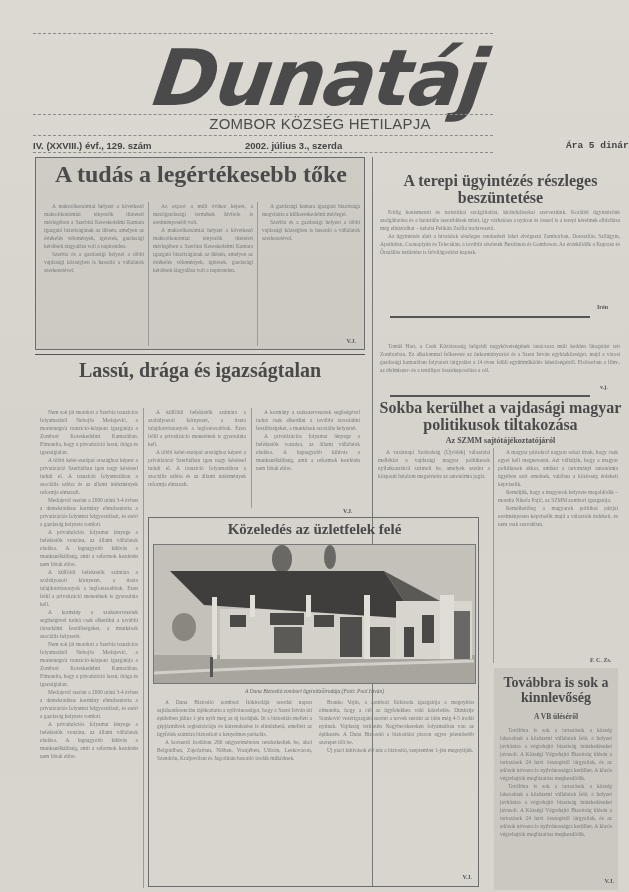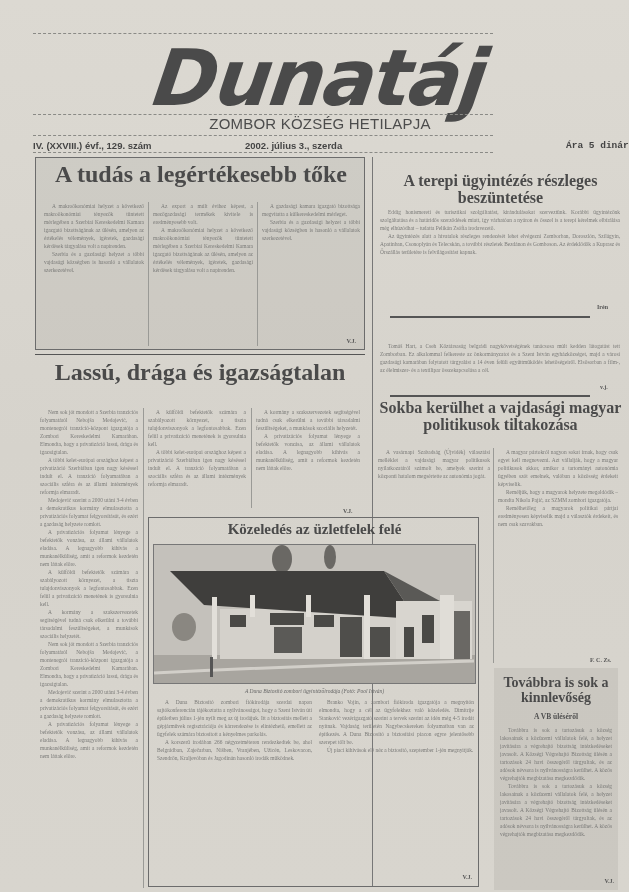--- a/index.html
+++ b/index.html
@@ -87,21 +87,21 @@
     </div>
     <div class="col-rule" style="left:221px; top:44px; height:144px;"></div>
     <div class="col" style="left:226px; top:44px; width:98px; height:135px;">
       <p>A gazdasági kamara igazgató bizottsága megvitatta a külkereskedelmi mérleget.</p>
       <p>Szerbia és a gazdasági helyzet a többi vajdasági községben is hasonló a vállalatok szerkezetével.</p>
     </div>
     <div class="sig" style="right:8px; top:180px;">V.J.</div>
   </div>
 
   <div class="hr-thick" style="left:35px; top:354px; width:330px; height:1px;"></div>
-  <div class="headline" style="left:35px; top:360px; width:330px; font-size:24px;">Lassú, drága és igazságtalan</div>
+  <div class="headline" style="left:35px; top:360px; width:330px; font-size:20px;">Lassú, drága és igazságtalan</div>
   <div class="col" style="left:40px; top:408px; width:98px; height:480px;">
     <p>Nem sok jót mondott a Szerbia tranzíciós folyamatáról Nebojša Medojević, a montenegrói tranzíció-központ igazgatója a Zombori Kereskedelmi Kamarában. Elmondta, hogy a privatizáció lassú, drága és igazságtalan.</p>
     <p>A többi kelet-európai országhoz képest a privatizáció Szerbiában igen nagy késéssel indult el. A tranzíció folyamatában a szociális szféra és az állami intézmények reformja elmaradt.</p>
     <p>Medojević szerint a 2000 utáni 3-4 évben a demokratikus kormány elmulasztotta a privatizációs folyamat felgyorsítását, és ezért a gazdaság helyzete romlott.</p>
     <p>A privatizációs folyamat lényege a befektetők vonzása, az állami vállalatok eladása. A legnagyobb kihívás a munkanélküliség, amit a reformok kezdetén nem láttak előre.</p>
     <p>A külföldi befektetők számára a szabályozott környezet, a tiszta tulajdonviszonyok a legfontosabbak. Ezen felül a privatizáció menetének is gyorsulnia kell.</p>
     <p>A kormány a szakszervezetek segítségével tudná csak elkerülni a további társadalmi feszültségeket, a munkások szociális helyzetét.</p>
     <p>Nem sok jót mondott a Szerbia tranzíciós folyamatáról Nebojša Medojević, a montenegrói tranzíció-központ igazgatója a Zombori Kereskedelmi Kamarában. Elmondta, hogy a privatizáció lassú, drága és igazságtalan.</p>
     <p>Medojević szerint a 2000 utáni 3-4 évben a demokratikus kormány elmulasztotta a privatizációs folyamat felgyorsítását, és ezért a gazdaság helyzete romlott.</p>
     <p>A privatizációs folyamat lényege a befektetők vonzása, az állami vállalatok eladása. A legnagyobb kihívás a munkanélküliség, amit a reformok kezdetén nem láttak előre.</p>
@@ -127,20 +127,21 @@
   <div class="sig" style="left:597px; top:304px;">Irén</div>
 
   <div class="hr-thick" style="left:390px; top:316px; width:200px;"></div>
   <div class="col" style="left:380px; top:342px; width:240px; height:50px;">
     <p>Tomáš Hart, a Cseh Köztársaság belgrádi nagykövetségének tanácsosa múlt kedden látogatást tett Zomborban. Ez alkalommal felkereste az önkormányzatot és a Szent István egyházközséget, majd a városi gazdasági kamarában folytatott tárgyalást a 14 éven felüli együttműködés lehetőségeiről. Elsősorban a film-, az élelmiszer- és a textilipar összekapcsolása a cél.</p>
   </div>
   <div class="sig" style="left:600px; top:384px;">v.j.</div>
 
   <div class="hr-thick" style="left:390px; top:395px; width:200px;"></div>
   <div class="headline" style="left:378px; top:400px; width:245px; font-size:16px;">Sokba kerülhet a vajdasági magyar politikusok tiltakozása</div>
+  <div class="subhead" style="left:378px; top:436px; width:245px; font-size:8px;">Az SZMM sajtótájékoztatójáról</div>
   <div class="col" style="left:378px; top:448px; width:112px; height:56px;">
     <p>A vasárnapi Szabadság (Újvidék) választási melléklet a vajdasági magyar politikusok nyilatkozatáról számolt be, amelyek szerint a központi hatalom megsértette az autonómia jogát.</p>
   </div>
   <div class="col-rule" style="left:493px; top:448px; height:215px;"></div>
   <div class="col" style="left:498px; top:448px; width:120px; height:208px;">
     <p>A magyar pártokról nagyon sokat írnak, hogy csak egyet kell megnevezni. Azt vállalják, hogy a magyar politikusok akkor, amikor a tartományi autonómia ügyében szót emelnek, valóban a közösség érdekeit képviselik.</p>
     <p>Reméljük, hogy a magyarok helyzete megoldódik – mondta Nikola Pajić, az SZMM zombori igazgatója.</p>
     <p>Remélhetőleg a magyarok politikai pártjai eredményesen képviselik majd a választók érdekeit, és nem csak szavakban.</p>
   </div>
   <div class="sig" style="left:590px; top:657px;">F. C. Zs.</div>

